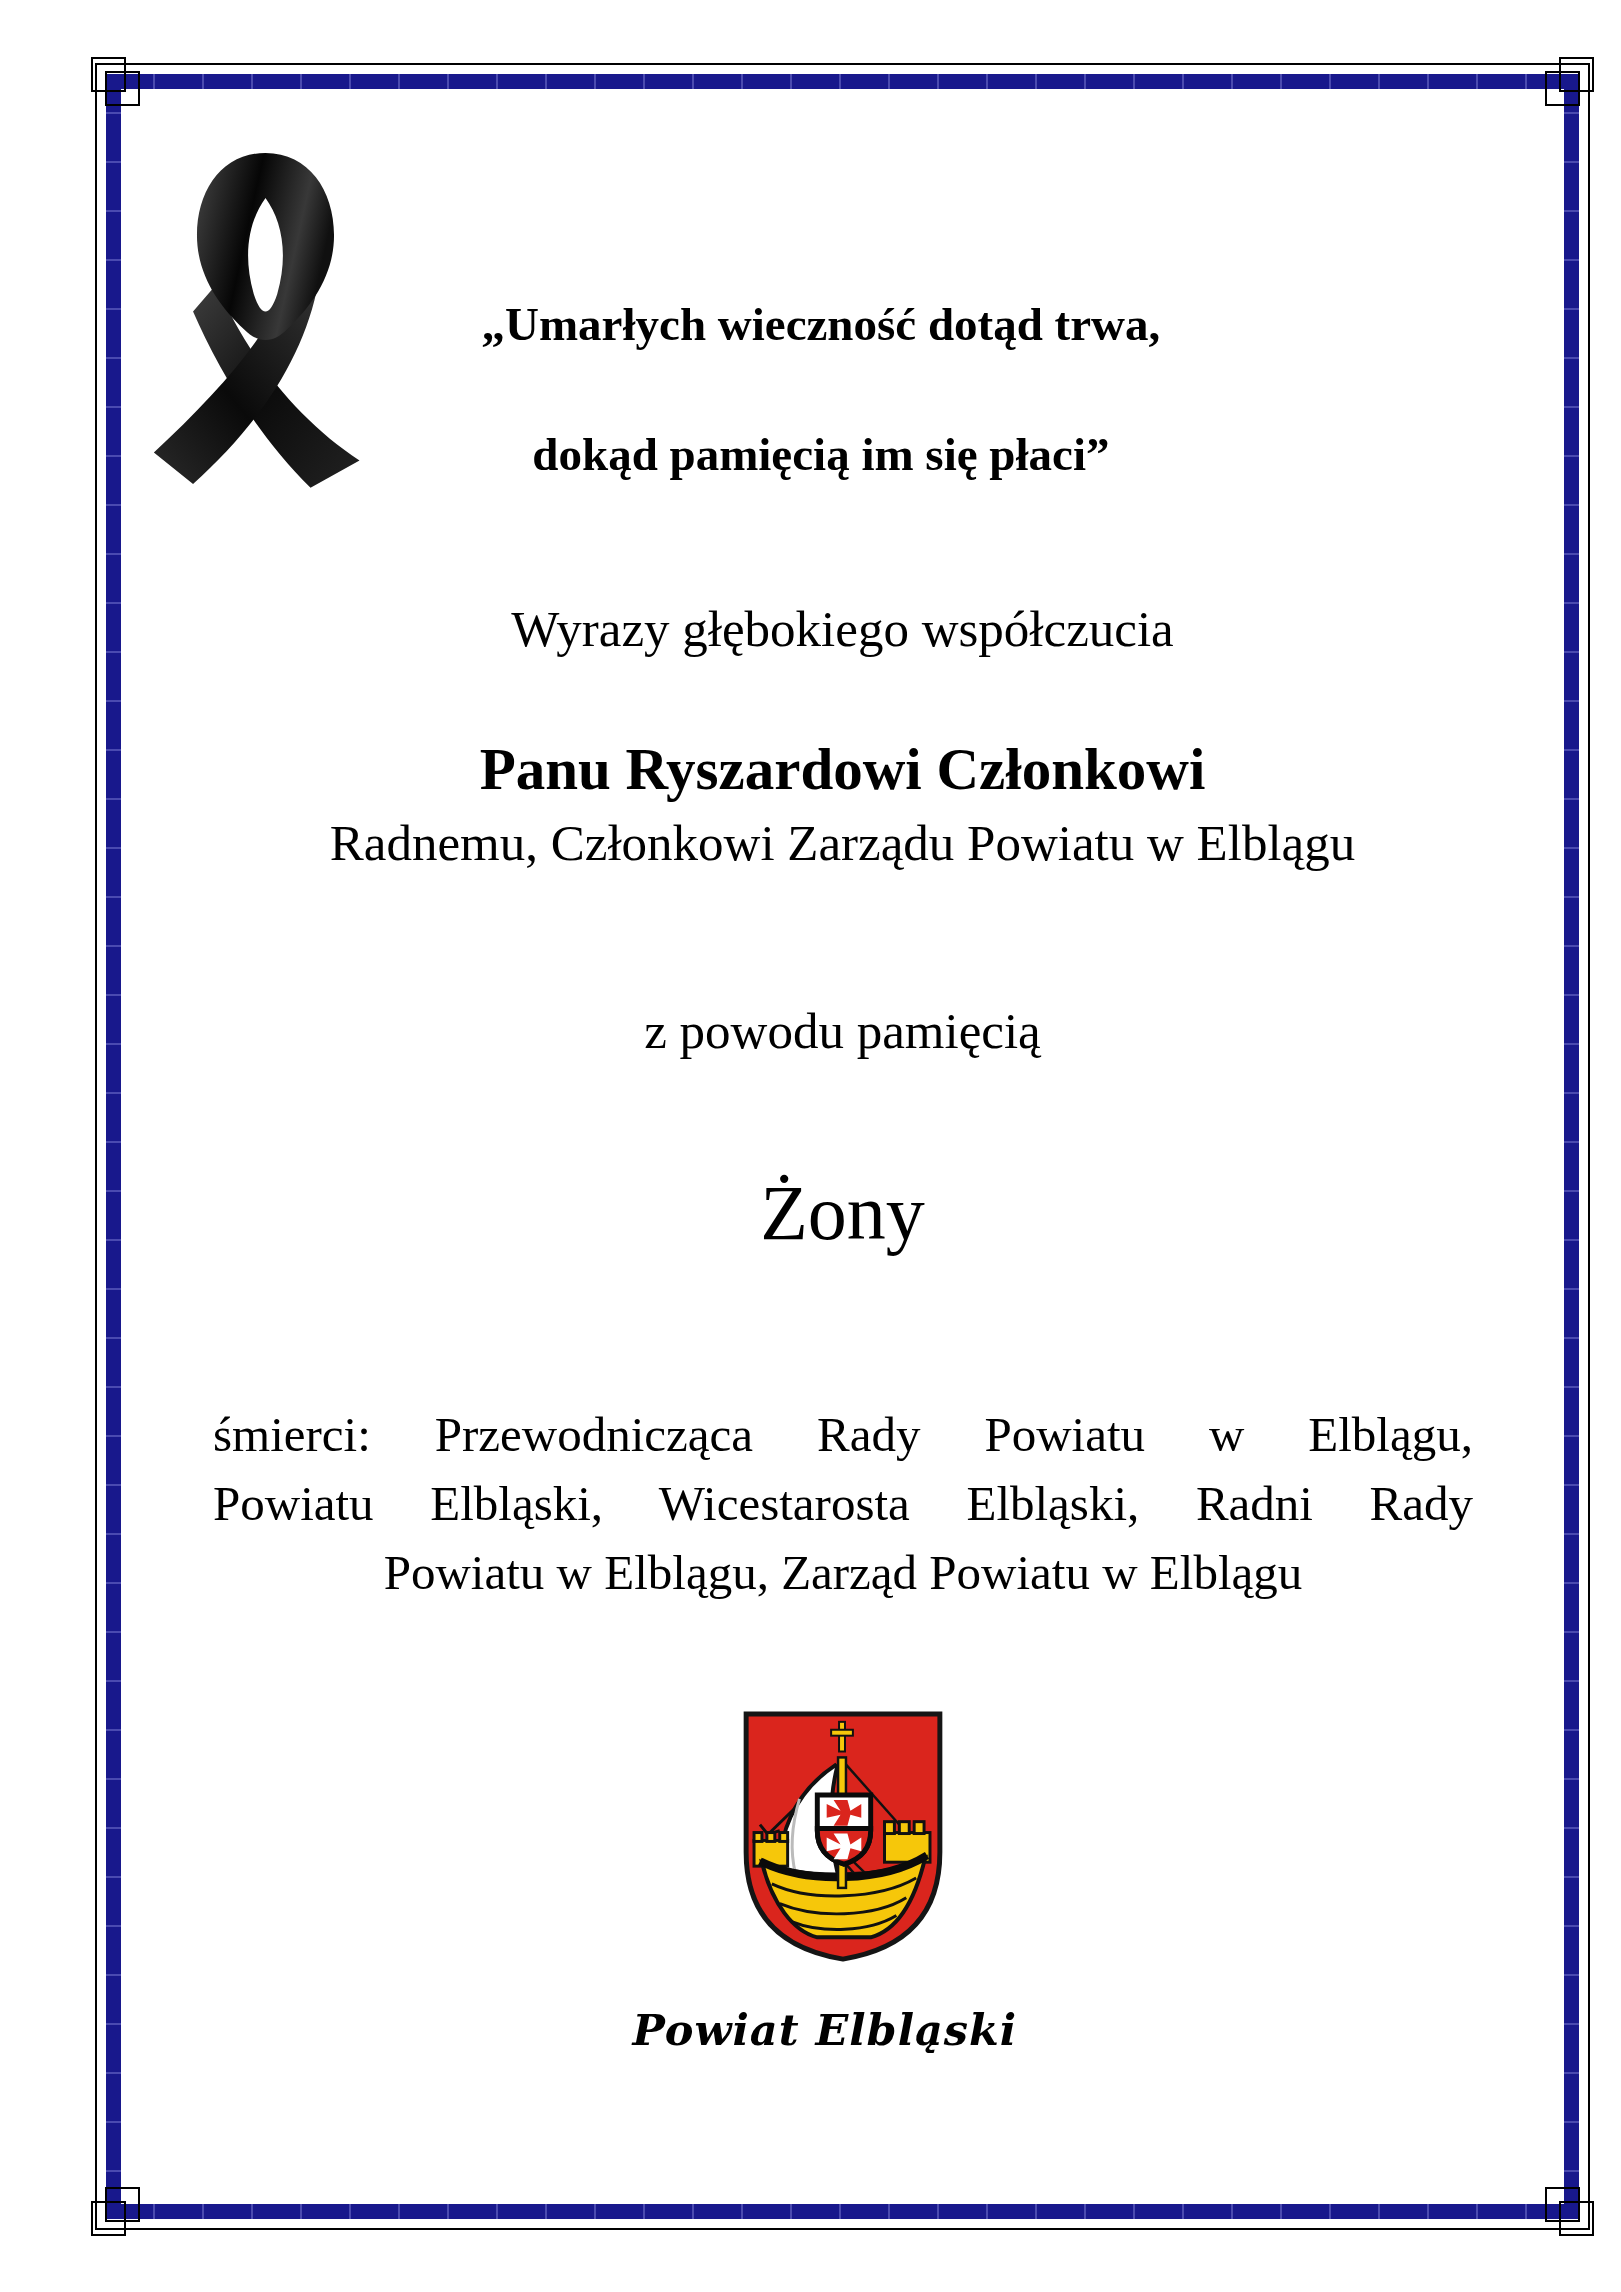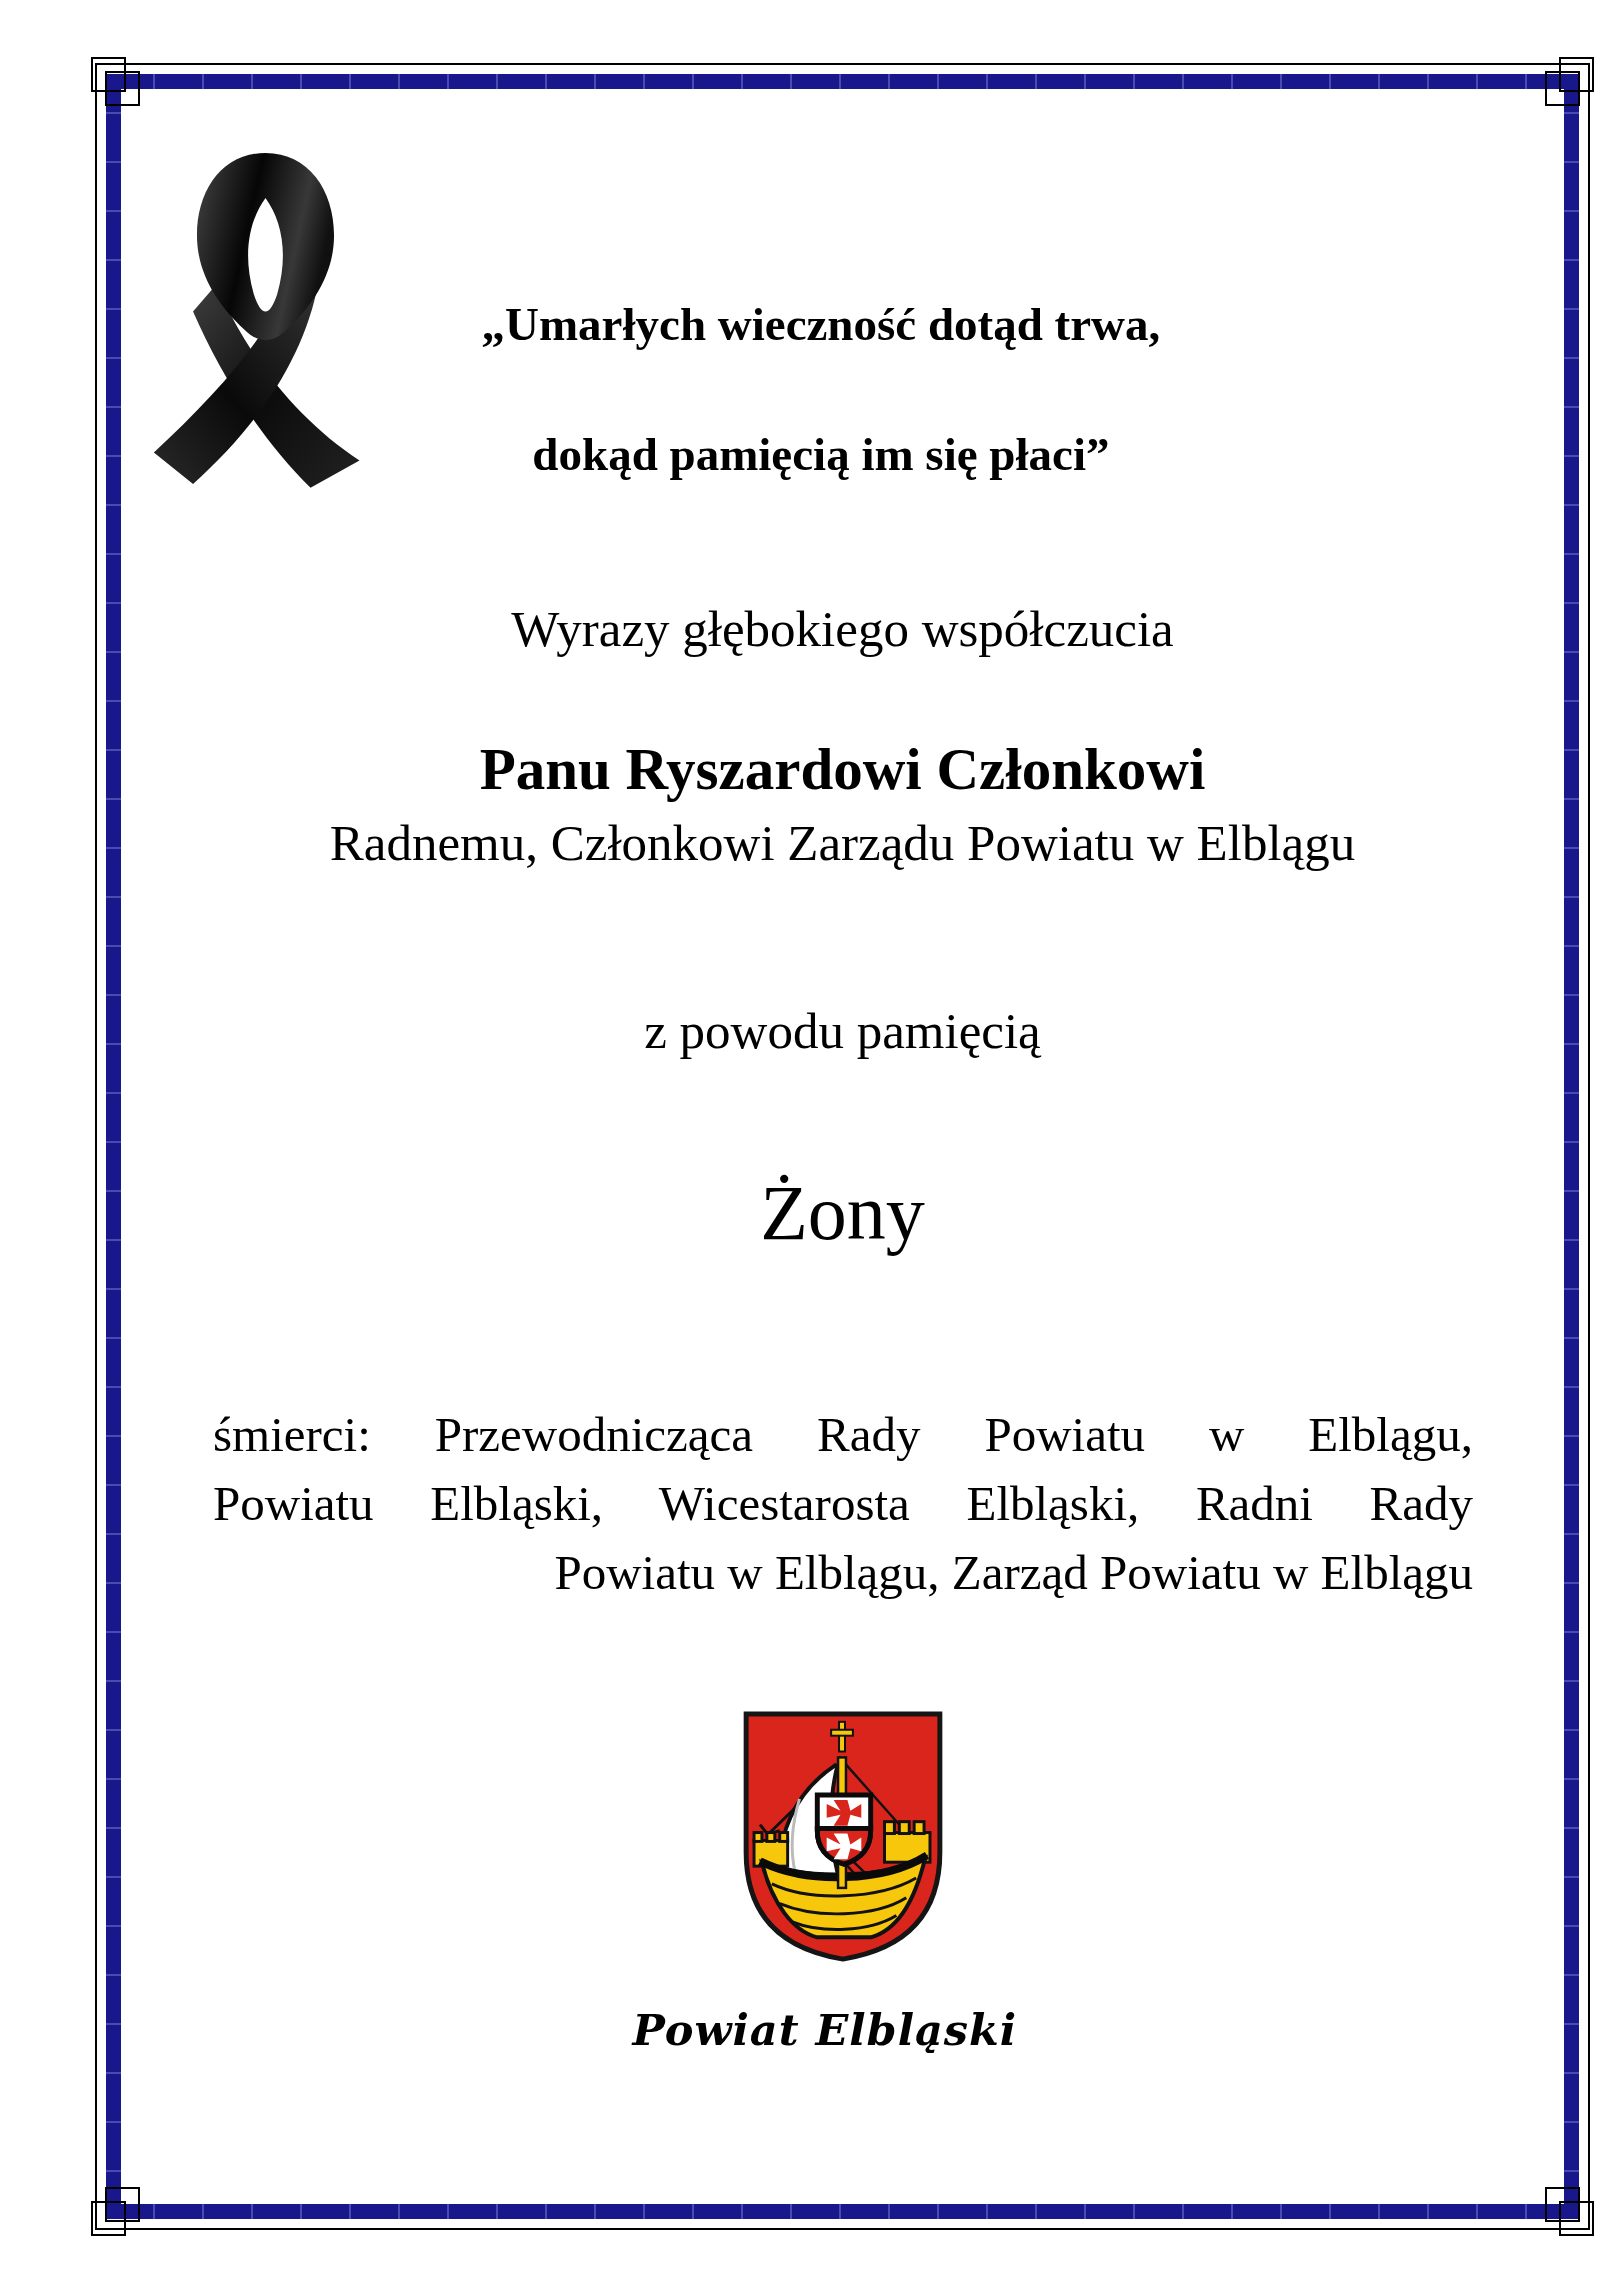--- a/index.html
+++ b/index.html
@@ -46,21 +46,21 @@
   .intro{top:600px; font-size:51px;}
   .recipient-name{top:735px; font-size:59px; font-weight:bold;}
   .recipient-title{top:814px; font-size:51px; font-weight:normal;}
   .reason{top:1002px; font-size:51px;}
   .deceased{top:1168px; font-size:78px; font-weight:normal;}
   .condolences{
     position:absolute; left:181px; right:180px; top:1400px;
     font-size:49px; line-height:69px;
   }
   .condolences .just{text-align:justify; text-align-last:justify;}
-  .condolences .last{text-align:right;}
+  .condolences .last{text-align:center;}
   .crest{position:absolute; left:50%; top:1708px; transform:translateX(-50%); width:210px; height:257px; z-index:4;}
   .crest-caption{
     top:2005px; font-size:43px; font-style:italic; font-weight:600;
     font-family:"DejaVu Serif", serif; transform:translateX(-17.6px);
     letter-spacing:1px;
   }
 </style>
 </head>
 <body>
 

